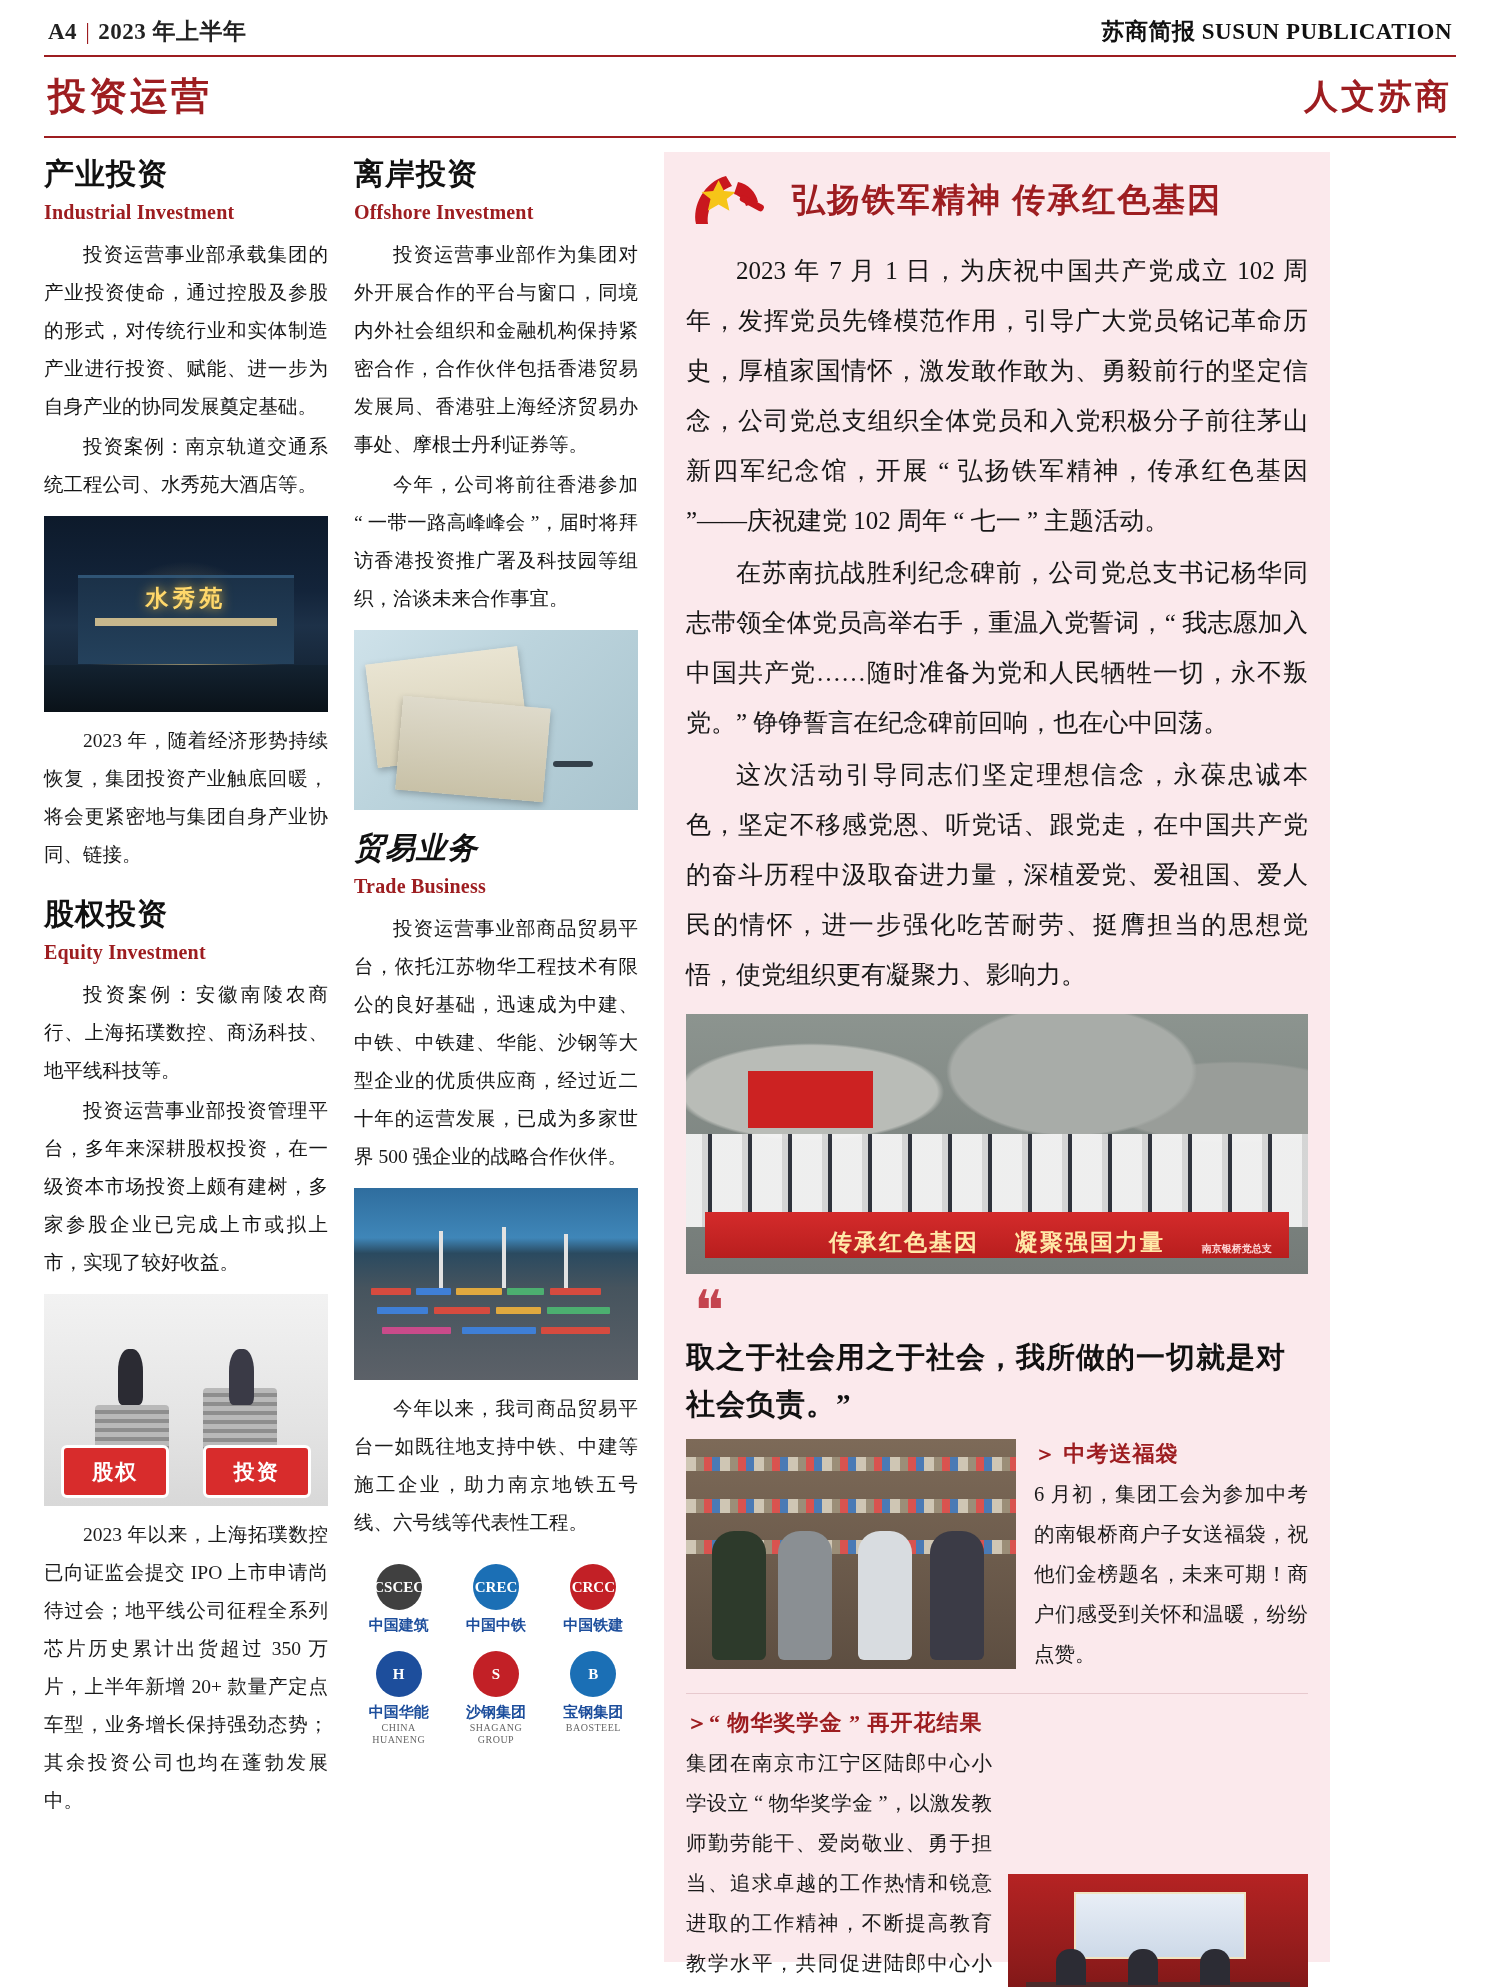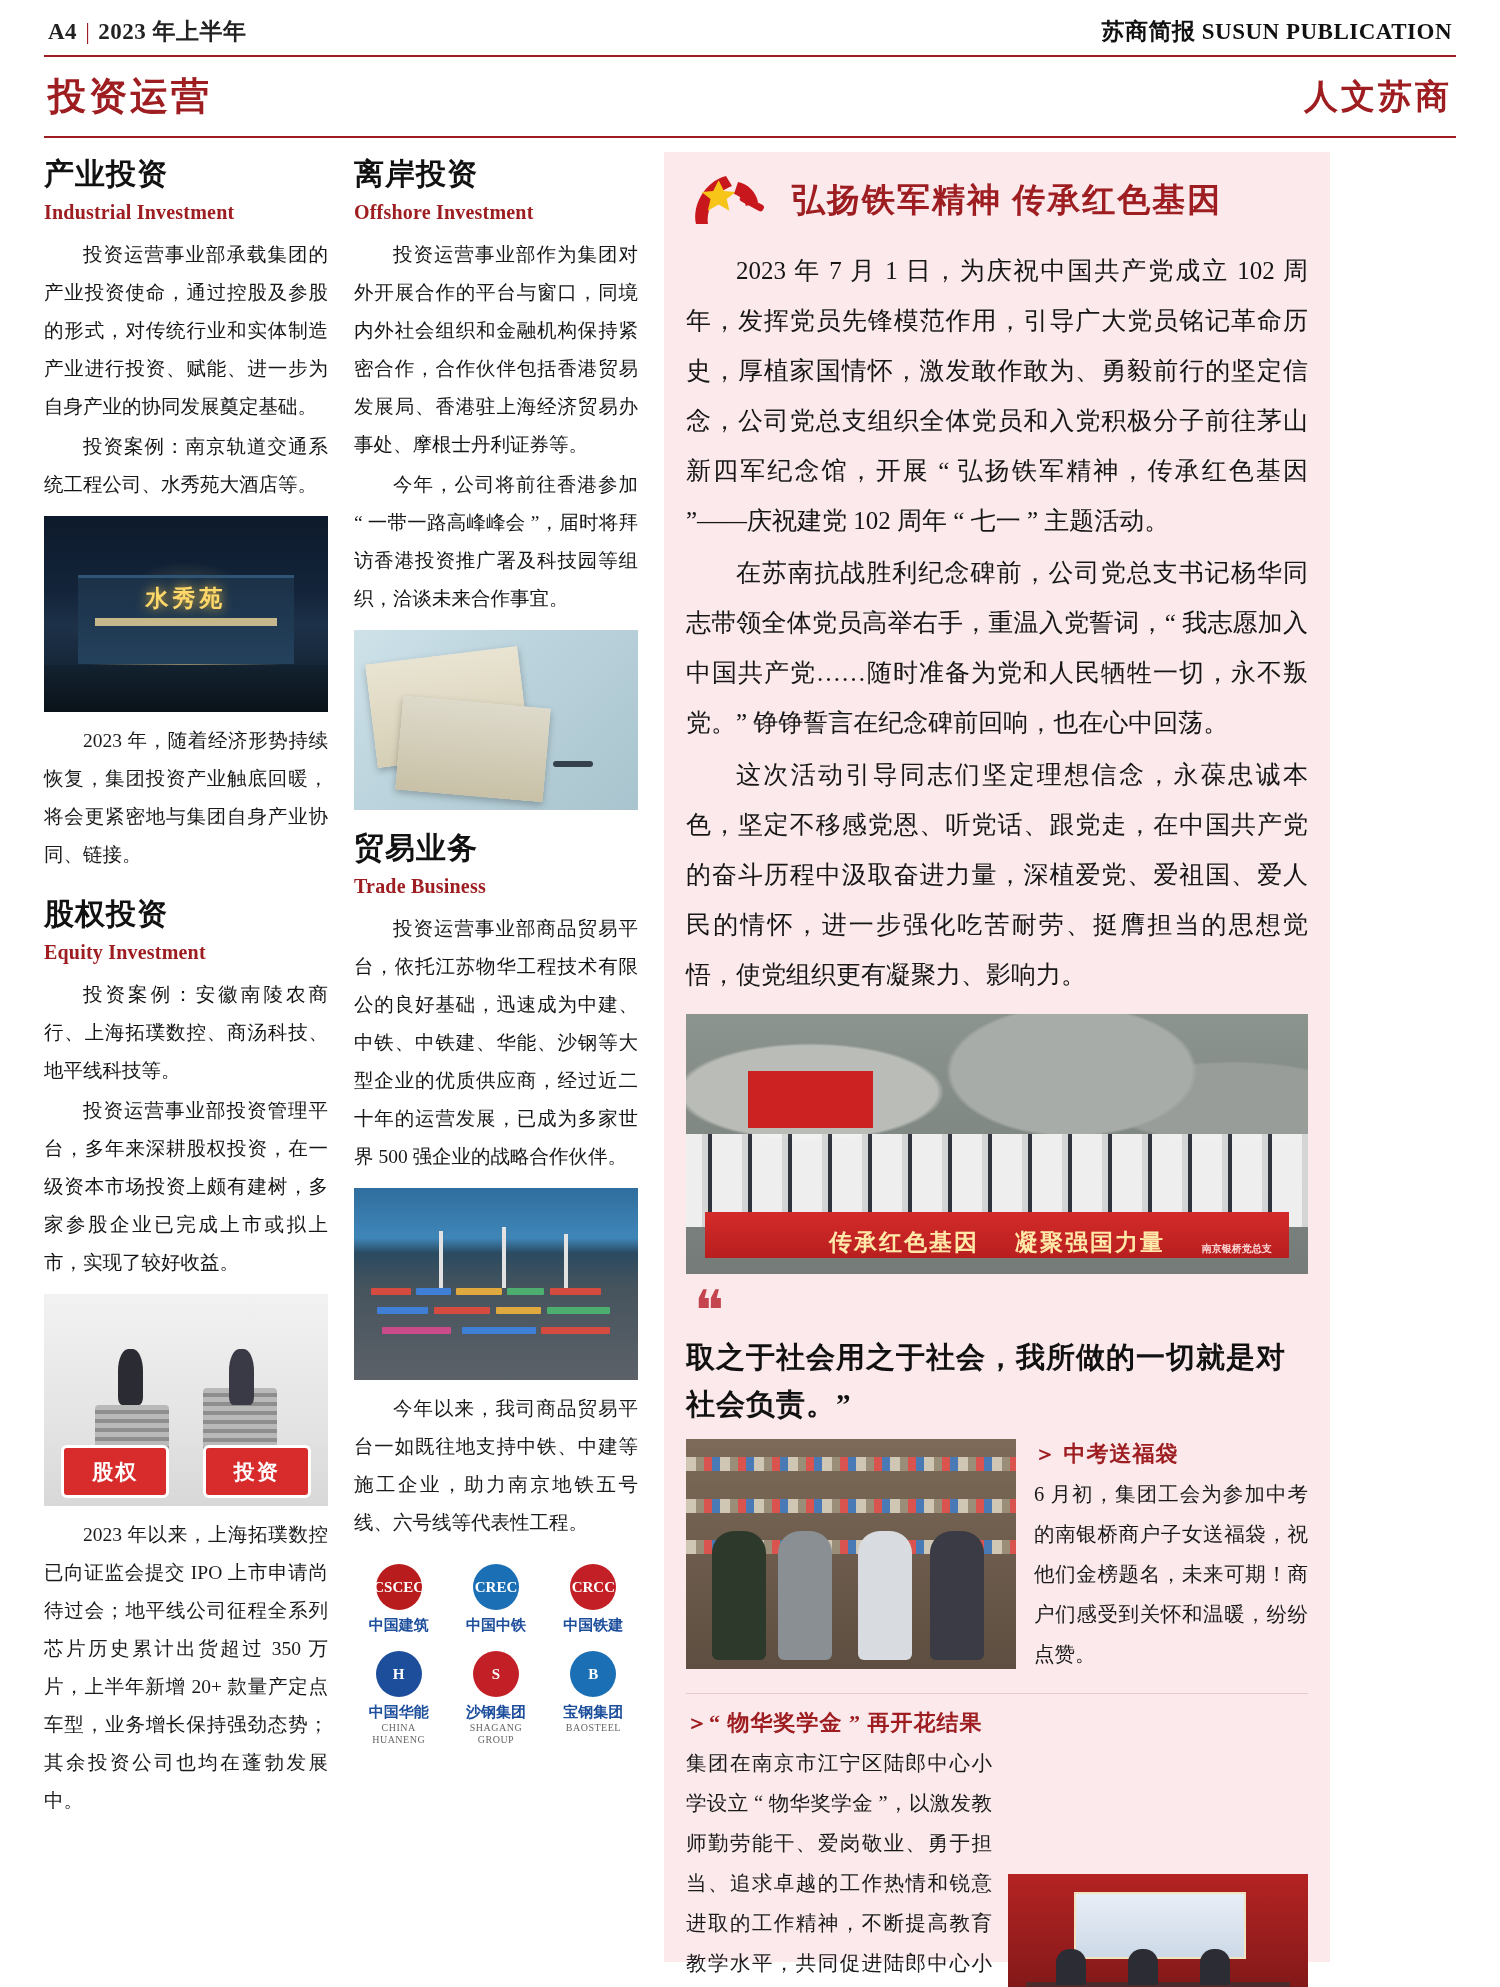--- a/index.html
+++ b/index.html
@@ -412,21 +412,21 @@
       <div class="heading-en">Offshore Investment</div>
       <p class="body">投资运营事业部作为集团对外开展合作的平台与窗口，同境内外社会组织和金融机构保持紧密合作，合作伙伴包括香港贸易发展局、香港驻上海经济贸易办事处、摩根士丹利证券等。</p>
       <p class="body">今年，公司将前往香港参加 “ 一带一路高峰峰会 ”，届时将拜访香港投资推广署及科技园等组织，洽谈未来合作事宜。</p>
 
       <div class="photo ph-money">
         <div class="note"></div>
         <div class="note2"></div>
         <div class="plane"></div>
       </div>
 
-      <h2 class="heading-cn" style="margin-top:18px;">贸易业务</h2>
+      <h2 class="heading-cn" style="margin-top:18px;font-style:italic;">贸易业务</h2>
       <div class="heading-en">Trade Business</div>
       <p class="body">投资运营事业部商品贸易平台，依托江苏物华工程技术有限公的良好基础，迅速成为中建、中铁、中铁建、华能、沙钢等大型企业的优质供应商，经过近二十年的运营发展，已成为多家世界 500 强企业的战略合作伙伴。</p>
 
       <div class="photo ph-port">
         <div class="cont" style="left:6%;top:52%;width:14%;background:#d64b3f;"></div>
         <div class="cont" style="left:22%;top:52%;width:12%;background:#3f7fd6;"></div>
         <div class="cont" style="left:36%;top:52%;width:16%;background:#e0a93f;"></div>
         <div class="cont" style="left:54%;top:52%;width:13%;background:#4caf70;"></div>
         <div class="cont" style="left:69%;top:52%;width:18%;background:#d64b3f;"></div>
         <div class="cont" style="left:8%;top:62%;width:18%;background:#3f7fd6;"></div>
@@ -437,21 +437,21 @@
         <div class="cont" style="left:38%;top:72%;width:26%;background:#3f7fd6;"></div>
         <div class="cont" style="left:66%;top:72%;width:24%;background:#d64b3f;"></div>
         <div class="crane" style="left:30%;top:22%;height:30%;"></div>
         <div class="crane" style="left:52%;top:20%;height:32%;"></div>
         <div class="crane" style="left:74%;top:24%;height:28%;"></div>
       </div>
       <p class="caption">今年以来，我司商品贸易平台一如既往地支持中铁、中建等施工企业，助力南京地铁五号线、六号线等代表性工程。</p>
 
       <div class="logos">
         <div class="logo">
-          <div class="mark" style="background:#b91c1c;">CSCEC</div>
+          <div class="mark" style="background:#404040;">CSCEC</div>
           <div>中国建筑</div>
         </div>
         <div class="logo">
           <div class="mark" style="background:#1b6fb5;">CREC</div>
           <div>中国中铁</div>
         </div>
         <div class="logo">
           <div class="mark" style="background:#c22026;">CRCC</div>
           <div>中国铁建</div>
         </div>

